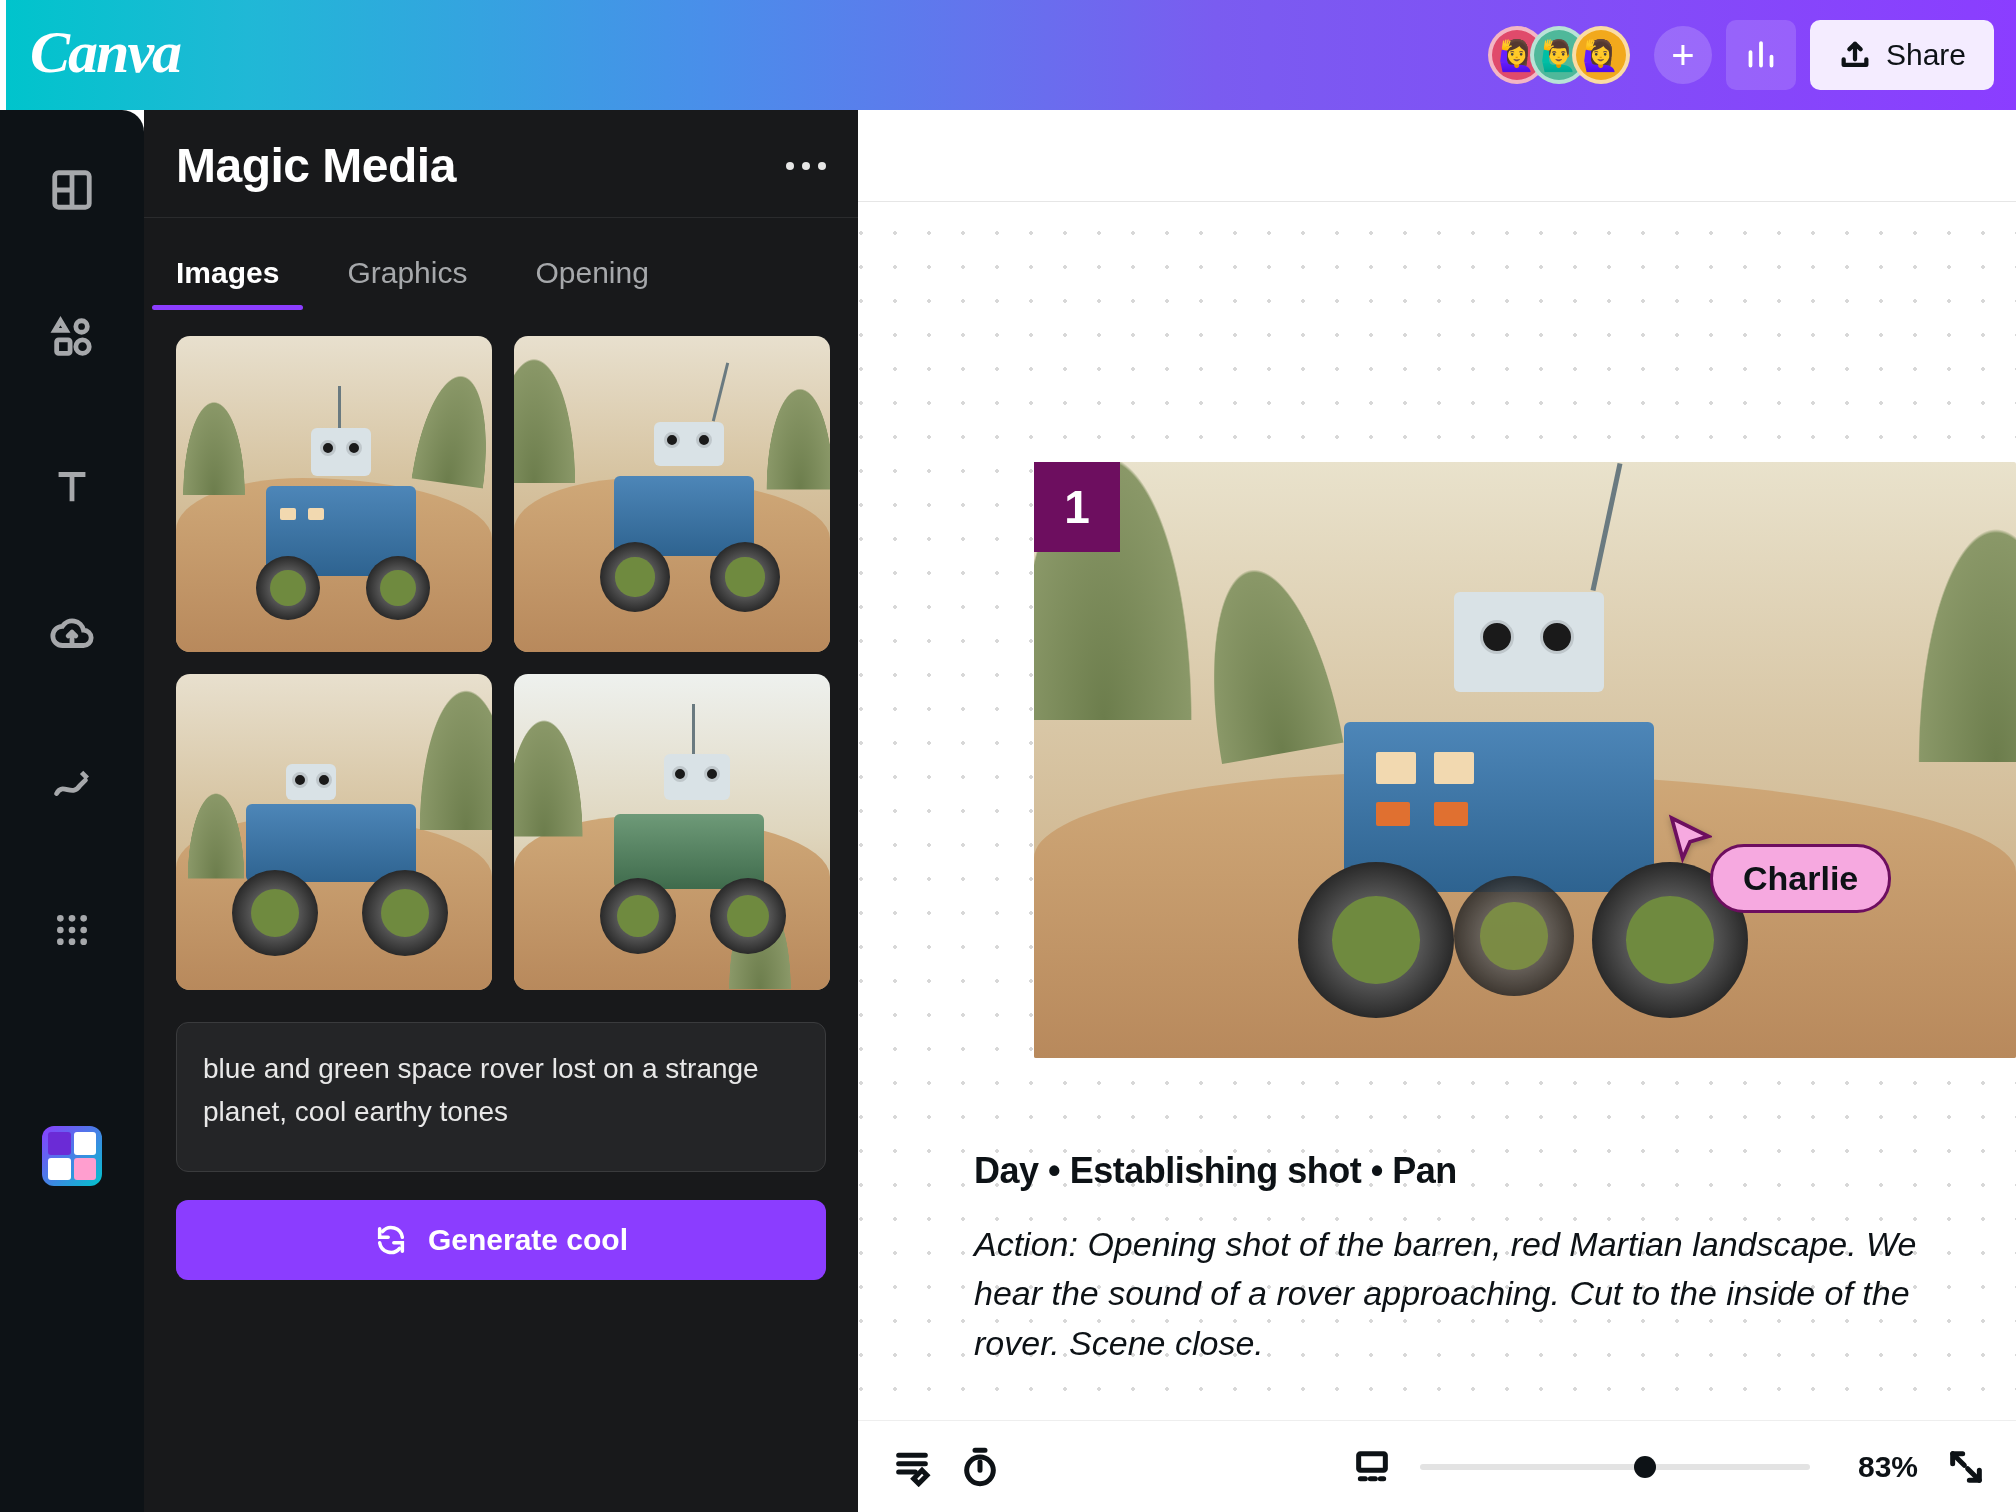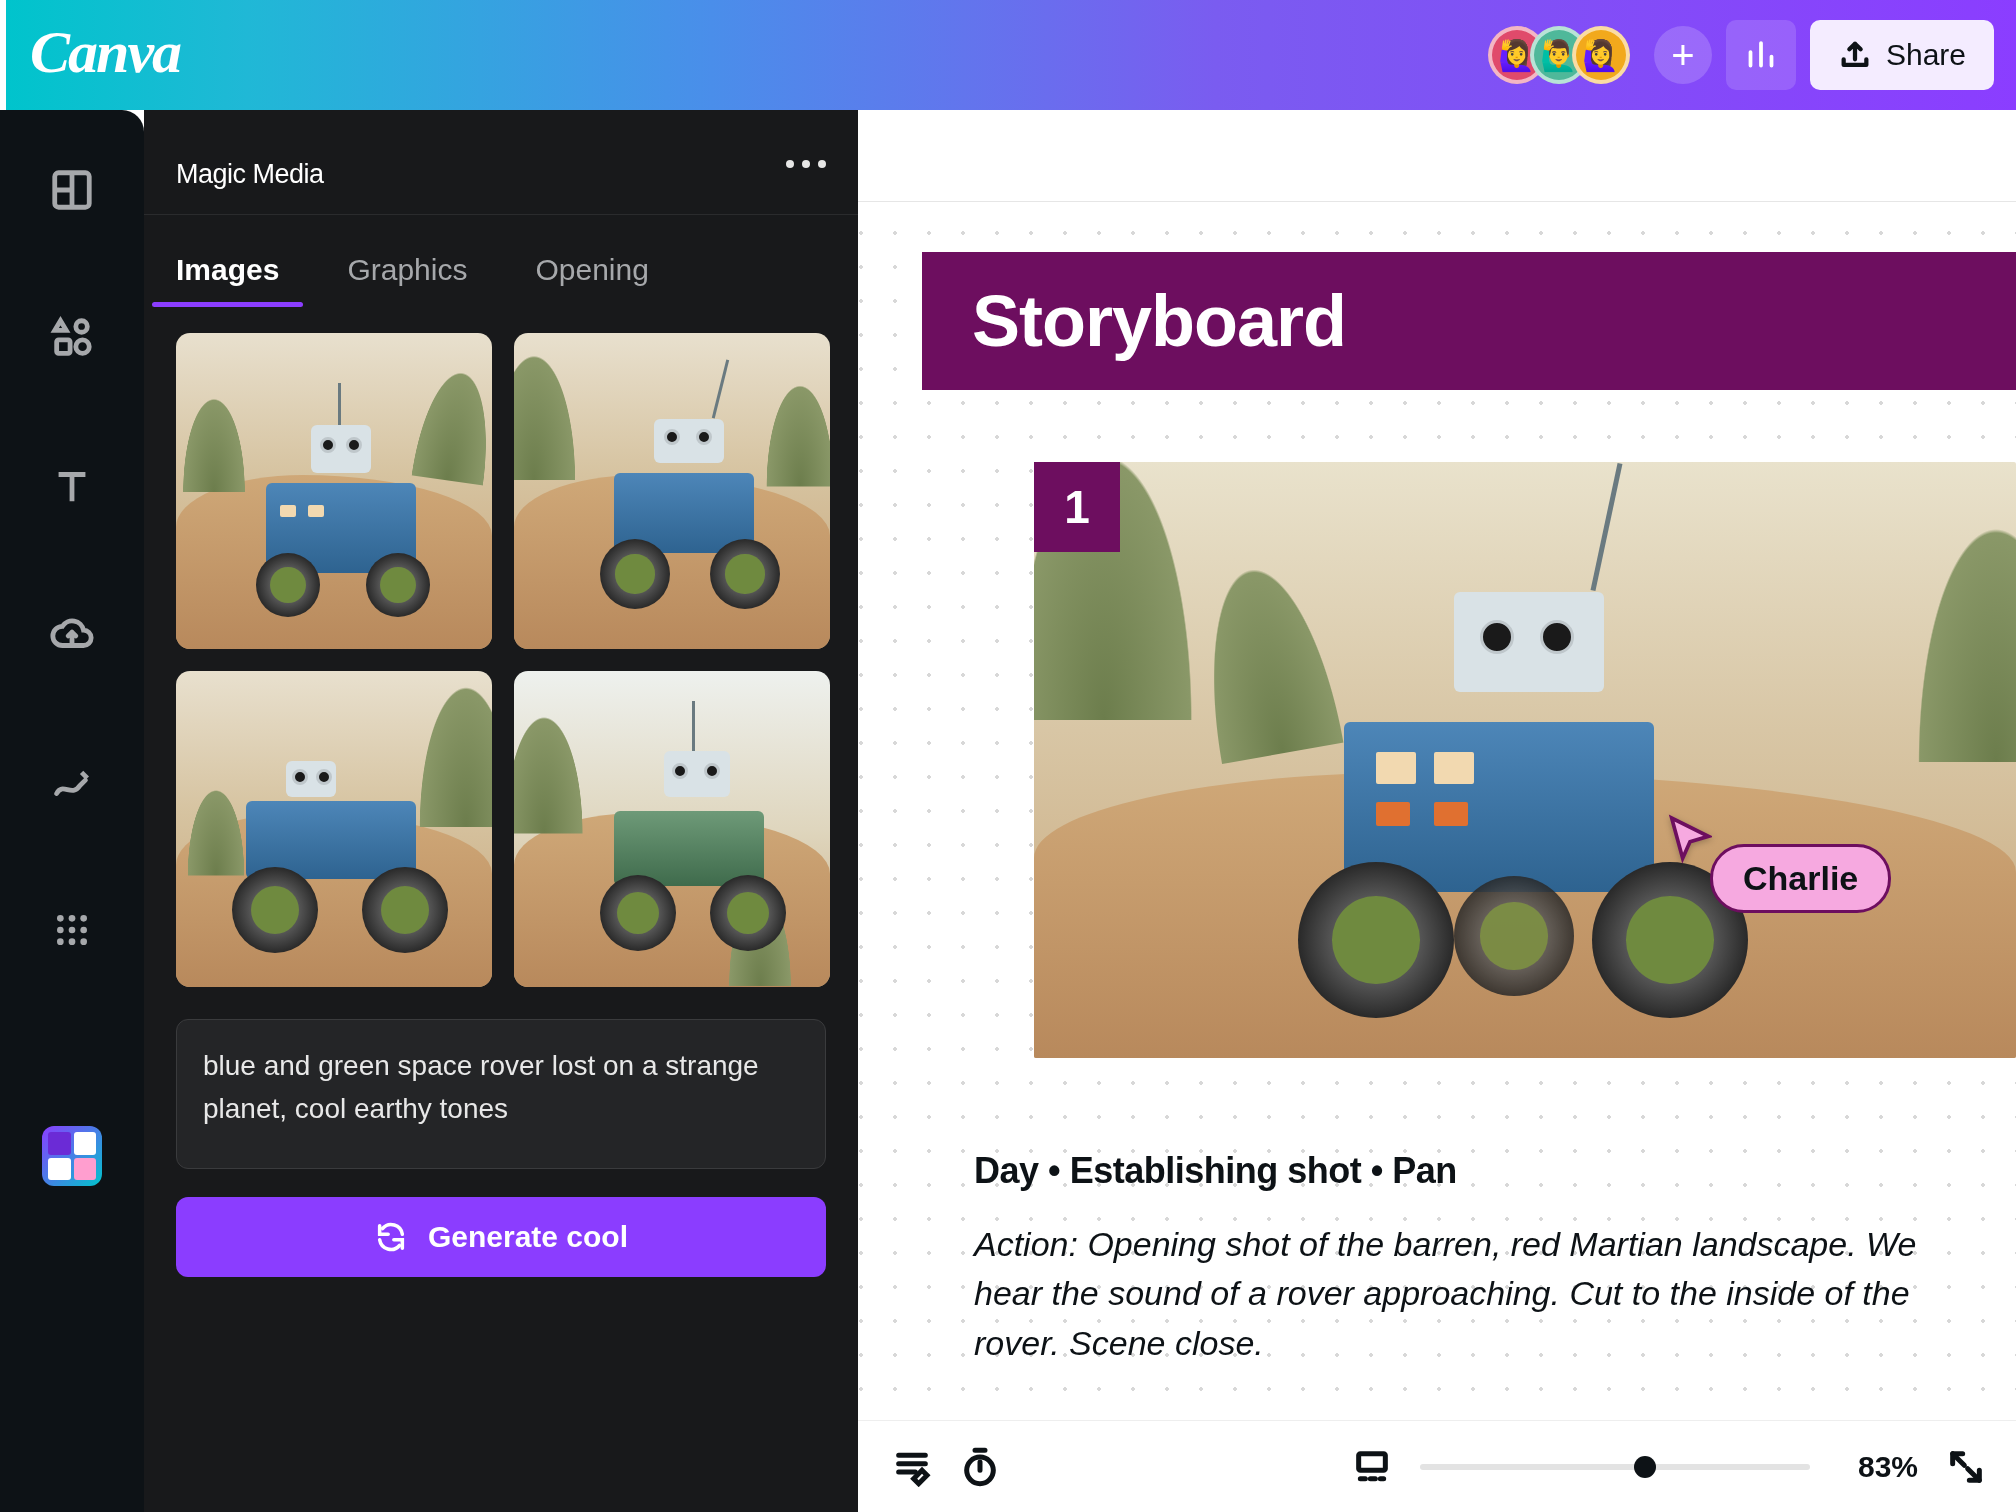--- a/index.html
+++ b/index.html
@@ -32,21 +32,21 @@
 .rail { width:144px; background:#0d1216; display:flex; flex-direction:column; align-items:center; padding-top:52px; gap:92px; border-top-right-radius:22px; position:relative;}
 .rail-item { width:56px; height:56px; display:flex; align-items:center; justify-content:center; color:#a6a8ab; }
 .rail-app-icon { position:absolute; bottom:326px; width:60px; height:60px; border-radius:12px; background:linear-gradient(135deg,#8b3dff,#00c4cc); display:grid; grid-template:1fr 1fr/1fr 1fr; gap:3px; padding:6px; }
 .rail-app-icon div{ background:#fff; border-radius:3px;}
 .rail-app-icon div:nth-child(1){ background:#6b2bd6;}
 .rail-app-icon div:nth-child(4){ background:#ff9ecf;}
 
 
 .panel { width:714px; background:#18191b; color:#fff; display:flex; flex-direction:column; padding-top:18px; position:relative;}
 .panel-head { display:flex; align-items:center; justify-content:space-between; padding:10px 32px 24px 32px; border-bottom:1px solid #2a2b2d;}
-.panel-title { font-size:27px; font-weight:400; letter-spacing:-0.5px;margin-top:21px;}
+.panel-title { font-size:48px; font-weight:700; letter-spacing:-0.5px;}
 .more-dots { display:flex; gap:8px; }
 .more-dots span { width:8px; height:8px; border-radius:50%; background:#e6e6e6; }
 .tabs { display:flex; padding:0 32px; gap:68px; margin-top:26px; }
 .tab { font-size:30px; color:#a6a8ab; padding:12px 0 18px 0; position:relative; }
 .tab.active { color:#fff; font-weight:600; }
 .tab.active::after { content:""; position:absolute; left:-24px; right:-24px; bottom:-2px; height:5px; background:#8b3dff; border-radius:3px;}
 .thumb-grid { display:grid; grid-template-columns:1fr 1fr; gap:22px; padding:28px 32px 0 32px; }
 .thumb { width:316px; height:316px; border-radius:14px; overflow:hidden; position:relative; }
 .thumb-inner{ width:100%; height:100%; }
 .prompt-box { margin:32px 32px 0 32px; border:1px solid #3a3b3d; background:#242527; border-radius:12px; padding:24px 26px; min-height:150px;}
@@ -262,23 +262,20 @@
           <path class="stroke-w" d="M20 10A8 8 0 006 6M4 14a8 8 0 0014 4" stroke-linecap="round"></path>
         </svg>
       <span>Generate cool</span>
     </div>
   </div>
 
   <div class="canvas">
     <div class="canvas-toolbar"></div>
     <div class="canvas-body">
 
-      <div class="story-head">
-        <h1>Storyboard</h1>
-      </div>
 
       <div class="frame-img">
         <div class="frame-img-inner scene" style="background:linear-gradient(#e9e2cc,#d8c6a5 45%,#c7a679)">
           <div class="sand" style="height:48%"></div>
           <div class="plant" style="left:40px; top:60px; transform:scale(3.4)"></div>
           <div class="plant" style="left:200px; top:140px; transform:scale(2.4) rotate(-10deg)"></div>
           <div class="plant" style="right:-10px; top:120px; transform:scale(3.0)"></div>
           <div class="rover-body" style="left:310px; top:260px; width:310px; height:170px;"></div>
           <div class="rover-head" style="left:420px; top:130px; width:150px; height:100px;"></div>
           <div class="eye" style="left:446px; top:158px; width:34px; height:34px;"></div>

